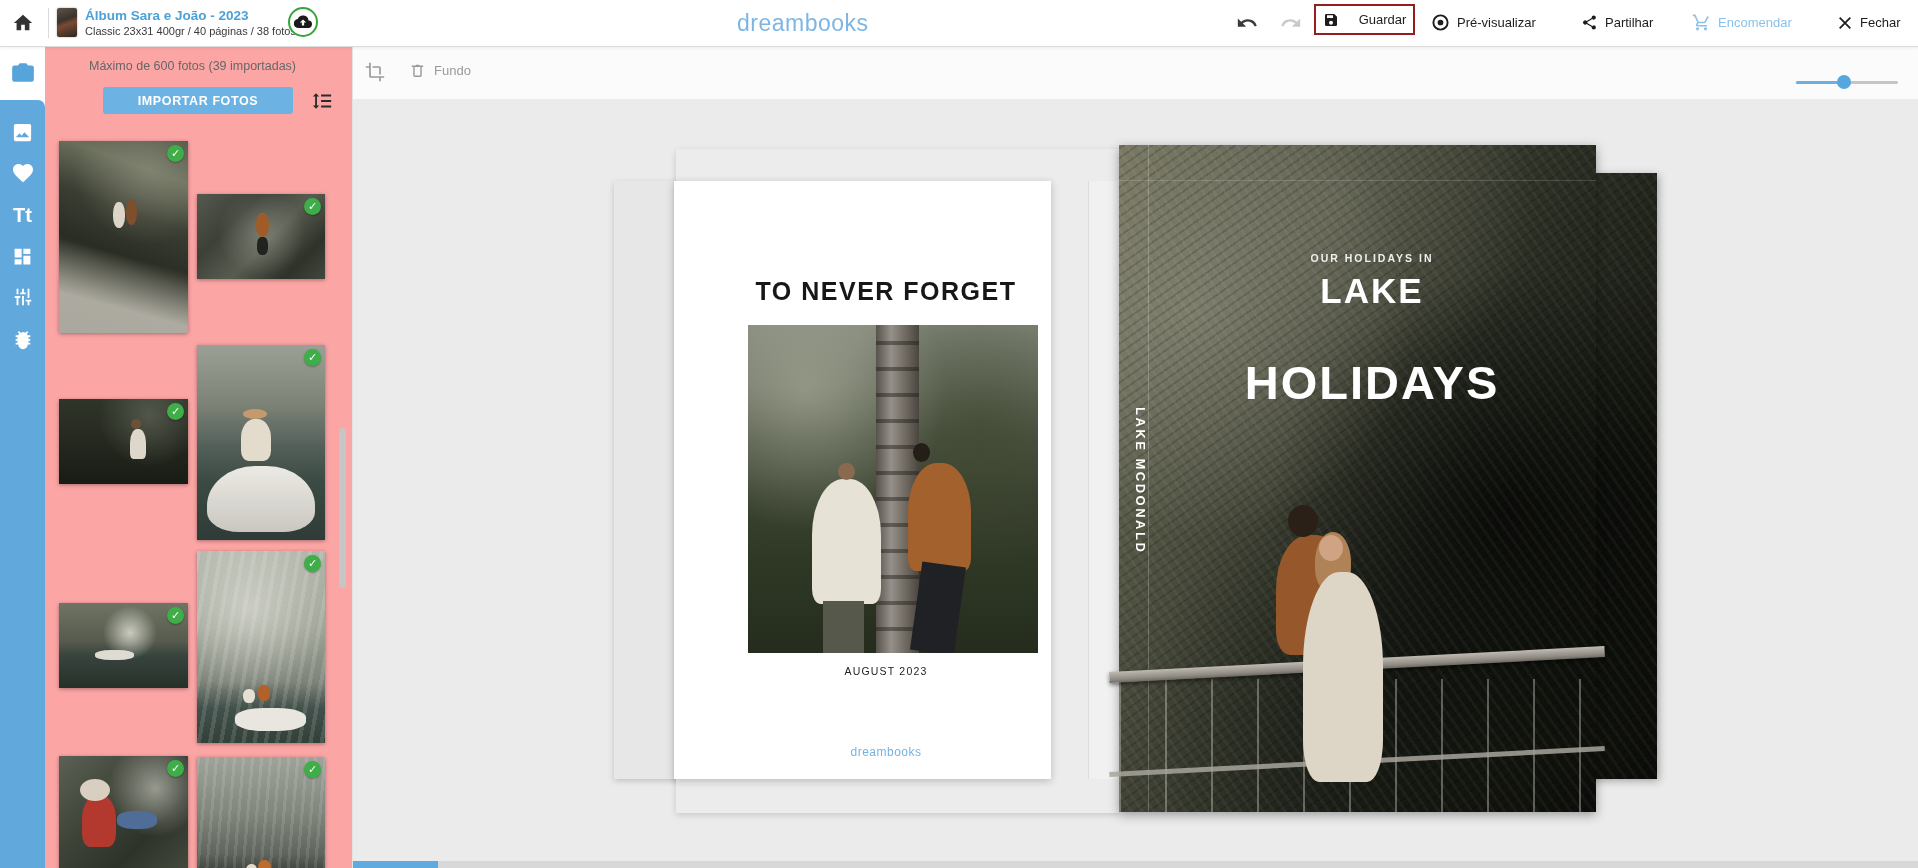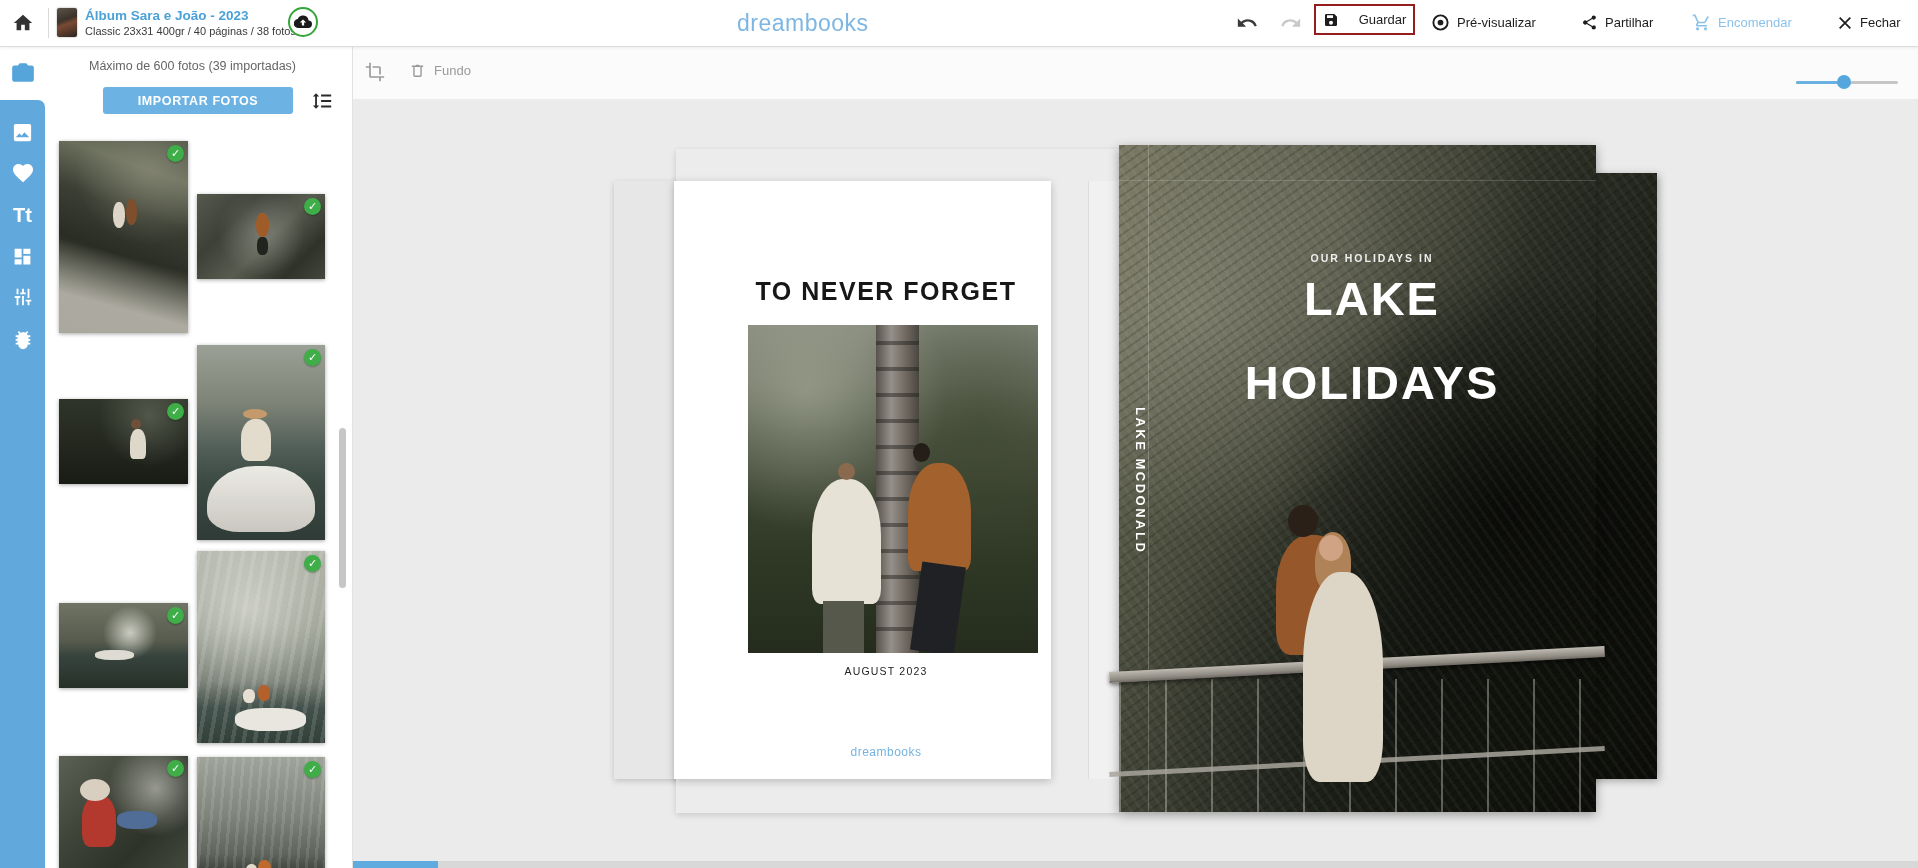--- a/index.html
+++ b/index.html
@@ -31,21 +31,21 @@
   #order-btn{left:1692px;color:#8ac2eb;}
   #close-btn{left:1837px;}
 
   
   #side{left:0;top:46px;width:45px;height:822px;background:#fff;z-index:20;}
   #side-strip{position:absolute;left:0;top:54px;width:45px;height:768px;background:#61a9dc;border-radius:0 7px 0 0;}
   .side-item{position:absolute;left:0;width:45px;height:40px;display:flex;align-items:center;justify-content:center;cursor:pointer;}
   .tt{color:#fff;font-weight:bold;font-size:20px;letter-spacing:0;}
 
   
-  #panel{left:45px;top:46px;width:307px;height:822px;background:#ffffff;z-index:10;}
+  #panel{left:45px;top:46px;width:307px;height:822px;background:#fca5a5;z-index:10;}
   #panel-label{position:absolute;left:0;top:13px;width:295px;text-align:center;font-size:12.5px;color:#666;}
   #import-btn{position:absolute;left:58px;top:41px;width:190px;height:27px;background:#6cb3e3;border-radius:3px;
      color:#fff;font-size:12.5px;font-weight:bold;letter-spacing:.6px;display:flex;align-items:center;justify-content:center;cursor:pointer;}
   #sort-btn{position:absolute;left:266px;top:44px;cursor:pointer;}
   .thumb{position:absolute;box-shadow:0 1px 4px rgba(0,0,0,.35);cursor:pointer;background:#444;}
   .thumb .check{position:absolute;top:4px;right:4px;width:17px;height:17px;border-radius:50%;background:#3fae49;
      color:#fff;font-size:11px;line-height:17px;text-align:center;box-shadow:0 1px 2px rgba(0,0,0,.3);}
   .thumb .check::after{content:"✓";}
   .art{position:absolute;inset:0;overflow:hidden;}
   .fig{position:absolute;}
@@ -137,21 +137,21 @@
   #bc-date{position:absolute;left:0;top:484px;width:424px;text-align:center;font-size:10.5px;letter-spacing:1.2px;color:#222;cursor:pointer;}
   #bc-brand{position:absolute;left:0;top:564px;width:424px;text-align:center;font-size:12px;letter-spacing:.5px;color:#74b3e0;}
 
   #front-page .guide-v{position:absolute;left:29px;top:0;width:1px;height:667px;background:rgba(255,255,255,.22);}
   #front-page .guide-h{position:absolute;left:0;top:35px;width:477px;height:1px;background:rgba(255,255,255,.16);}
   #spine-text{position:absolute;left:1px;top:262px;width:28px;height:190px;writing-mode:vertical-rl;
      color:#fff;font-size:13px;font-weight:bold;letter-spacing:2.5px;text-align:left;cursor:pointer;}
   #fc-kicker{position:absolute;left:29px;top:107px;width:448px;text-align:center;color:#efefef;
      font-size:10.5px;font-weight:bold;letter-spacing:2px;cursor:pointer;}
   #fc-line1{position:absolute;left:29px;top:126px;width:448px;text-align:center;color:#fff;
-     font-size:47px;font-weight:bold;letter-spacing:2px;cursor:pointer;}
+     font-size:35px;font-weight:bold;letter-spacing:2px;cursor:pointer;}
   #fc-line2{position:absolute;left:29px;top:210px;width:448px;text-align:center;color:#fff;
      font-size:47px;font-weight:bold;letter-spacing:2px;cursor:pointer;}
   .rail1{position:absolute;left:-2%;top:77%;width:104%;height:11px;transform:rotate(-3deg);
      background:linear-gradient(180deg,#c0bbb2,#8f8a82 70%,#6e6a63);box-shadow:0 2px 4px rgba(0,0,0,.5);}
   .rail2{position:absolute;left:-2%;top:92%;width:104%;height:5px;transform:rotate(-3deg);background:#a8a49c;opacity:.85;}
   .mesh{position:absolute;left:0;top:80%;width:100%;height:20%;opacity:.5;
      background:repeating-linear-gradient(90deg,rgba(205,205,198,.8) 0 2px,transparent 2px 46px);}
   .cp-man-head{left:35.5%;top:54%;width:30px;height:32px;border-radius:50%;background:#2b2018;}
   .cp-man-body{left:33%;top:58.5%;width:72px;height:120px;border-radius:45% 45% 20% 20%;background:#96582a;}
   .cp-wom-hair{left:41%;top:58%;width:36px;height:60px;border-radius:50% 50% 40% 40%;background:#b08257;}

